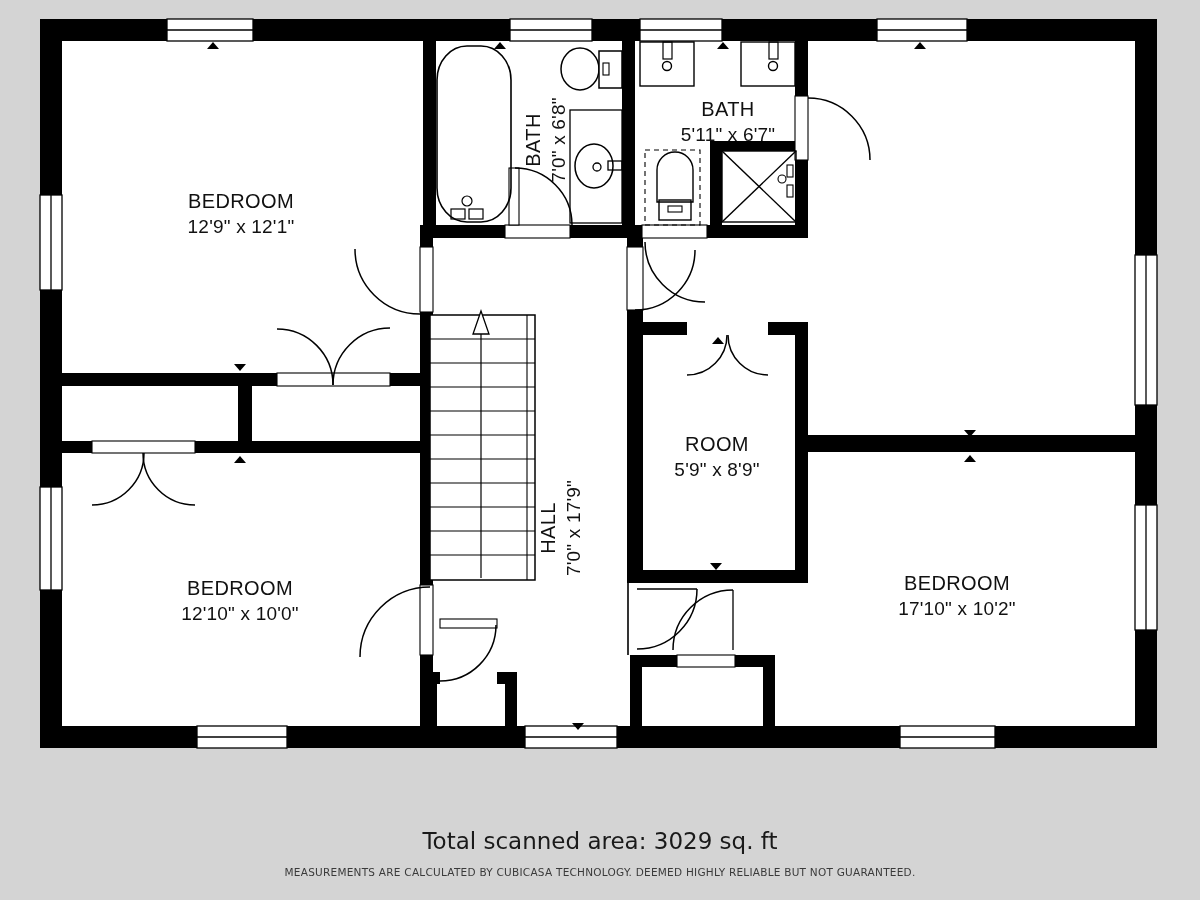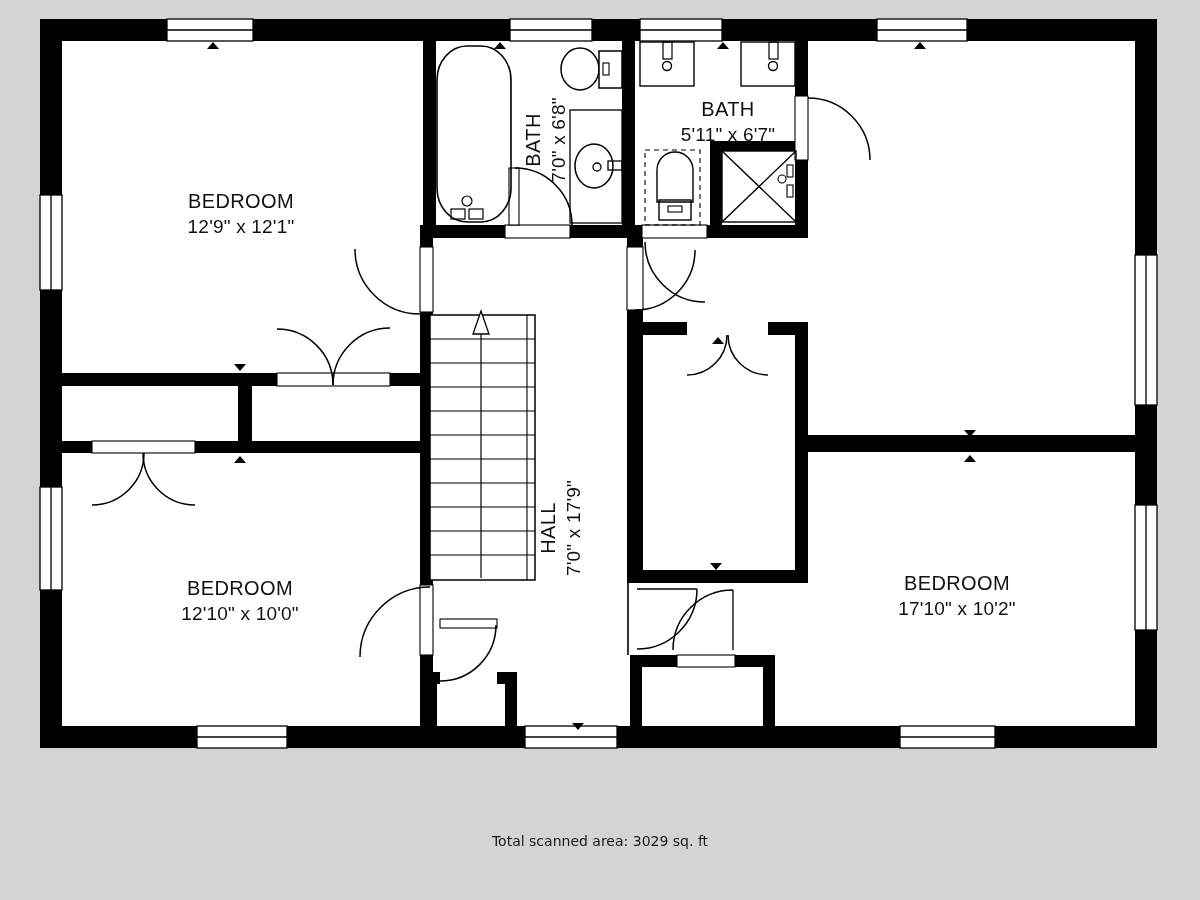--- a/index.html
+++ b/index.html
@@ -5,21 +5,21 @@
   html,body{margin:0;padding:0;background:#d4d4d4;}
   .stage{position:relative;width:1200px;height:900px;background:#d4d4d4;overflow:hidden;
          font-family:"Liberation Sans",sans-serif;}
   .plan-svg{position:absolute;left:0;top:0;}
   .room-label{position:absolute;transform:translate(-50%,-50%);text-align:center;
               color:#111;white-space:nowrap;line-height:1.32;}
   .room-label.rot{transform:translate(-50%,-50%) rotate(-90deg);}
   .room-name{font-size:20px;letter-spacing:.4px;}
   .room-dims{font-size:19px;letter-spacing:.2px;}
   .footer-total{position:absolute;left:50%;top:841px;transform:translate(-50%,-50%);
-                font-family:"DejaVu Sans",sans-serif;font-size:14px;color:#1a1a1a;}
+                font-family:"DejaVu Sans",sans-serif;font-size:23px;color:#1a1a1a;}
   .footer-disclaimer{position:absolute;left:50%;top:872px;transform:translate(-50%,-50%);
                 font-family:"DejaVu Sans",sans-serif;font-size:10.5px;color:#3a3a3a;
                 letter-spacing:.25px;white-space:nowrap;}
 </style>
 </head>
 <body>
 
 <div class="stage">
 
 <svg class="plan-svg" width="1200" height="900" viewBox="0 0 1200 900">
@@ -217,31 +217,36 @@
     <div class="room-name">BATH</div>
     <div class="room-dims">7'0" x 6'8"</div>
   </div>
 
   <div class="room-label" style="left:728px;top:122px">
     <div class="room-name">BATH</div>
     <div class="room-dims">5'11" x 6'7"</div>
   </div>
 
 
+  <div class="room-label" style="left:717px;top:457px">
+    <div class="room-name">ROOM</div>
+    <div class="room-dims">5'9" x 8'9"</div>
+  </div>
 
   <div class="room-label rot" style="left:561px;top:528px">
     <div class="room-name">HALL</div>
     <div class="room-dims">7'0" x 17'9"</div>
   </div>
 
   <div class="room-label" style="left:240px;top:601px">
     <div class="room-name">BEDROOM</div>
     <div class="room-dims">12'10" x 10'0"</div>
   </div>
 
   <div class="room-label" style="left:957px;top:596px">
     <div class="room-name">BEDROOM</div>
     <div class="room-dims">17'10" x 10'2"</div>
   </div>
 
   <div class="footer-total">Total scanned area: 3029 sq. ft</div>
+  <div class="footer-disclaimer">MEASUREMENTS ARE CALCULATED BY CUBICASA TECHNOLOGY. DEEMED HIGHLY RELIABLE BUT NOT GUARANTEED.</div>
 
 </div>
 
 </body></html>

